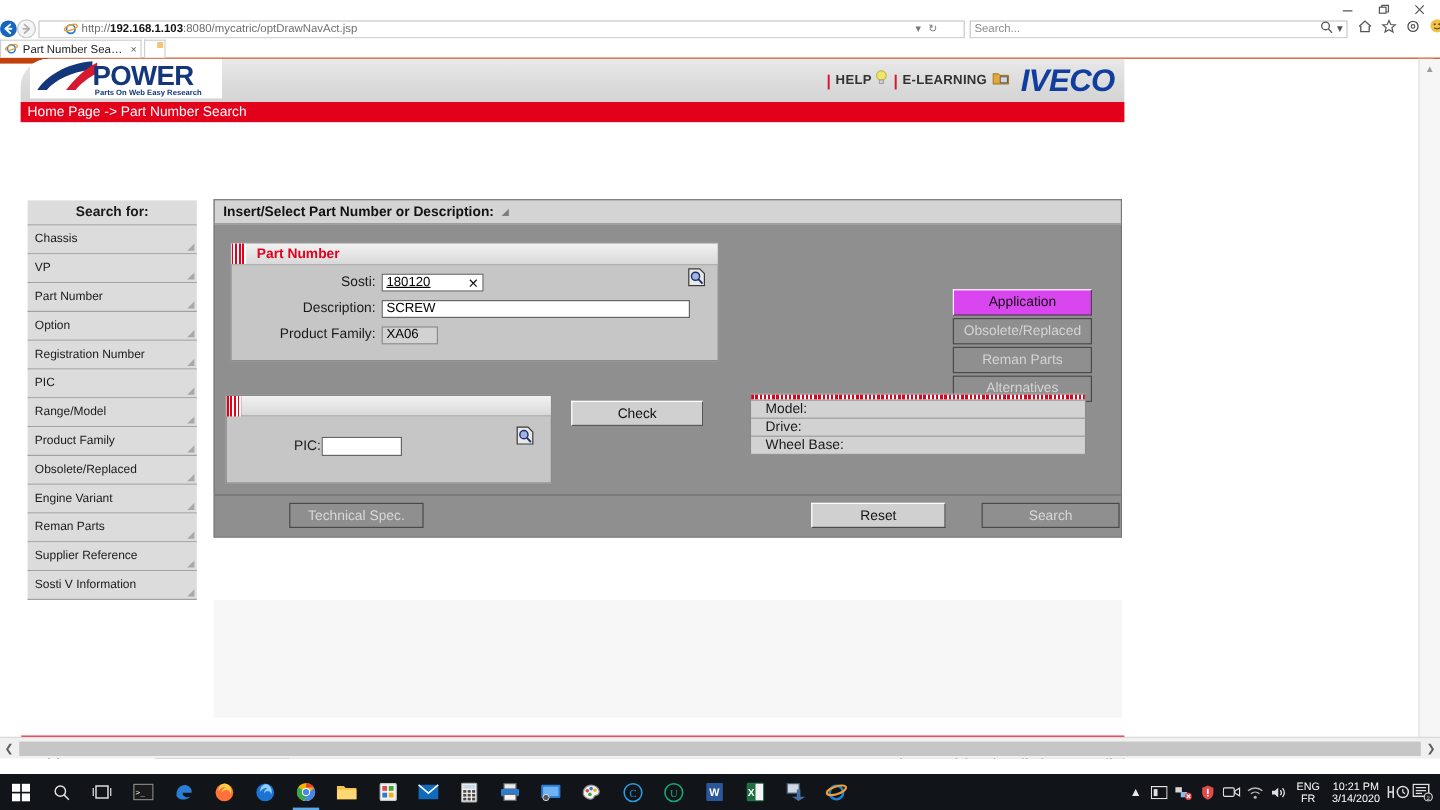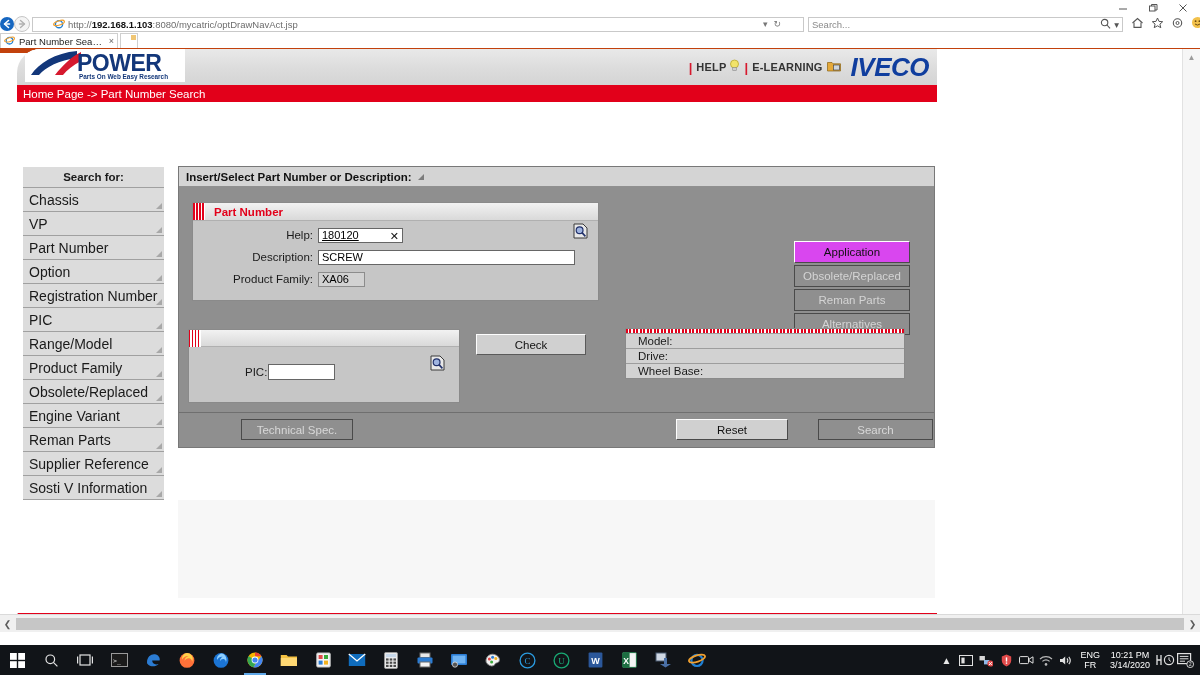--- a/index.html
+++ b/index.html
@@ -73,21 +73,21 @@
   .breadcrumbbar .bc{color:#ffffff;font-size:11.5px;}
 
   .body-area{position:relative;width:920px;height:455px;background:#ffffff;}
 
   
   .menu{position:absolute;left:6px;top:65px;width:141px;}
   .menu-head{height:20px;background:#dcdcdc;border-bottom:1px solid #a0a0a0;
              display:flex;align-items:center;justify-content:center;
              font-size:11.5px;font-weight:bold;color:#1a1a1a;}
   .menu-item{position:relative;height:24px;background:#dcdcdc;border-bottom:1px solid #a0a0a0;
-             display:flex;align-items:center;padding-left:6px;font-size:14px;color:#1a1a1a;box-sizing:border-box;}
+             display:flex;align-items:center;padding-left:6px;font-size:10px;color:#1a1a1a;box-sizing:border-box;}
   .menu-item:after{content:"";position:absolute;right:2px;bottom:2px;width:0;height:0;
                    border-left:6px solid transparent;border-bottom:6px solid #a8a8a8;}
 
   
   .panel{position:absolute;left:161px;top:64px;width:755px;background:#8f8f8f;border:1px solid #787878;}
   .panel-title{height:20px;background:#d4d4d4;border-bottom:1px solid #909090;
                display:flex;align-items:center;padding-left:7px;
                font-size:11.5px;font-weight:bold;color:#111;box-sizing:border-box;}
   .panel-title .tri{margin-left:6px;width:0;height:0;border-left:6px solid transparent;
                     border-bottom:6px solid #7d7d7d;}
@@ -396,21 +396,21 @@
 
             <div class="panel-body">
 
               <div class="card">
                 <div class="card-head">
                   <span class="stripes"></span>
                   <span class="card-title">Part Number</span>
                 </div>
                 <div class="card-body">
                   <div class="frow">
-                    <span class="flabel">Help:</span>
+                    <span class="flabel">Sosti:</span>
                     <span class="inp code">
                       <span>180120</span>
                       <span class="clr">✕</span>
                     </span>
                   </div>
                   <div class="frow">
                     <span class="flabel">Description:</span>
                     <span class="inp desc">SCREW</span>
                   </div>
                   <div class="frow">

